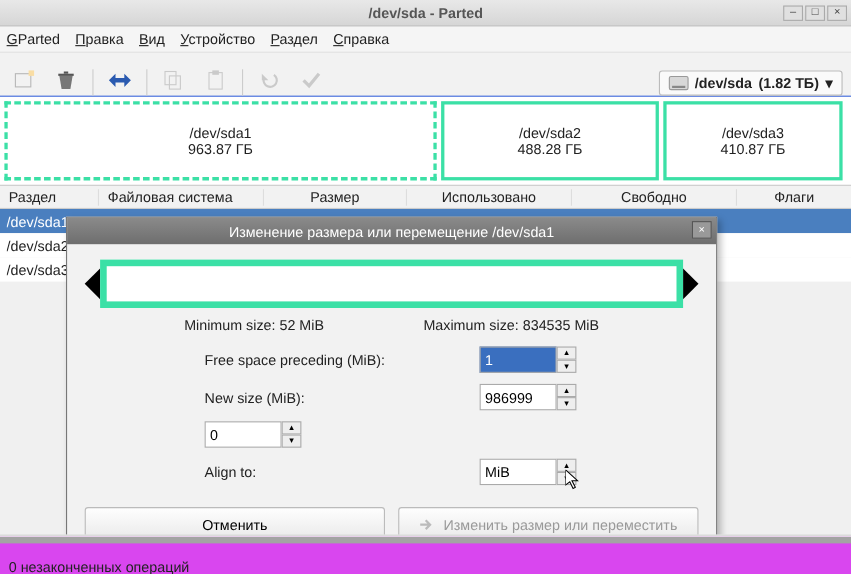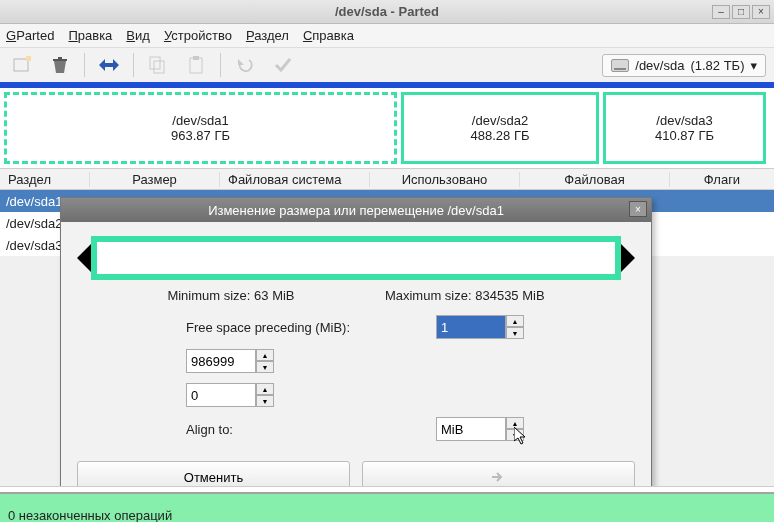--- a/index.html
+++ b/index.html
@@ -10,21 +10,21 @@
   .titlebar .title { flex: 1; text-align: center; font-weight: bold; color: #555; }
   .titlebar .controls { position: absolute; right: 4px; display: flex; gap: 2px; }
   .titlebar .controls .btn { width: 18px; height: 14px; background: #e0e0e0; border: 1px solid #aaa; font-size: 10px; display: flex; align-items: center; justify-content: center; cursor: pointer; color: #444; }
   
   
   .menubar { height: 24px; background: #f5f5f5; display: flex; align-items: center; padding: 0 6px; gap: 14px; border-bottom: 1px solid #ddd; }
   .menubar span { cursor: pointer; }
   .menubar .mn u { text-decoration: underline; }
   
   
-  .toolbar { height: 40px; background: #f2f2f2; border-bottom: 6px solid #1d4ed8; display: flex; align-items: center; padding: 0 8px; gap: 10px; }
+  .toolbar { height: 40px; background: #f2f2f2; border-bottom: 1px solid #1d4ed8; display: flex; align-items: flex-end; padding: 0 8px; gap: 10px; font-weight: bold; }
   .toolbar .tbtn { width: 28px; height: 28px; display: flex; align-items: center; justify-content: center; opacity: 0.55; }
   .toolbar .tbtn.active { opacity: 1; cursor: pointer; }
   .toolbar .sep { width: 1px; height: 24px; background: #ccc; }
   .toolbar .spacer { flex: 1; }
   .device-sel { display: flex; align-items: center; gap: 6px; border: 1px solid #bbb; background: #fafafa; padding: 3px 8px; border-radius: 3px; cursor: pointer; }
   .device-sel .disk-ico { width: 18px; height: 13px; background: #d8d8d8; border: 1px solid #999; border-radius: 2px; position: relative; }
   .device-sel .disk-ico::after { content: ''; position: absolute; bottom: 1px; left: 2px; right: 2px; height: 2px; background: #888; }
   
   
   .partbars { display: flex; gap: 4px; padding: 4px; background: #fff; }
@@ -58,21 +58,21 @@
   .field-row .spin input { width: 70px; height: 24px; border: 1px solid #aaa; padding: 0 4px; font-size: 13px; }
   .field-row .spin input.sel { background: #3a6fbf; color: #fff; }
   .field-row .spin .arrows { width: 18px; display: flex; flex-direction: column; }
   .field-row .spin .arrows button { height: 12px; font-size: 7px; border: 1px solid #aaa; background: #eee; cursor: pointer; padding: 0; line-height: 7px; }
   .dlg-buttons { display: flex; gap: 12px; margin-top: 20px; }
   .dlg-buttons button { flex: 1; height: 32px; border: 1px solid #bbb; background: linear-gradient(#fefefe,#e8e8e8); border-radius: 3px; font-size: 13px; }
   .dlg-buttons button.primary { color: #999; display: flex; align-items: center; justify-content: center; gap: 6px; }
   .cursor { position: absolute; pointer-events: none; }
   
   
-  .statusbar { position: absolute; bottom: 0; left: 0; right: 0; height: 22px; background: #86efac; border-top: 2px solid #a3a3a3; padding: 14px 8px; }
+  .statusbar { position: absolute; bottom: 0; left: 0; right: 0; height: 22px; background: #d946ef; border-top: 6px solid #a3a3a3; padding: 14px 8px; }
   .emptylog { position: absolute; bottom: 22px; left: 0; right: 0; height: 14px; background: #fff; border-top: 1px solid #ccc; }
   
   svg { display: block; }
 </style>
 </head>
 <body>
 
 <div class="titlebar">
   <div class="title">/dev/sda - Parted</div>
   <div class="controls">
@@ -155,24 +155,24 @@
     <div class="psize">488.28 ГБ</div>
   </div>
   <div class="partbox" style="width:163px">
     <div class="pname">/dev/sda3</div>
     <div class="psize">410.87 ГБ</div>
   </div>
 </div>
 
 <div class="tblhead">
   <div class="th" style="width:90px">Раздел</div>
+  <div class="th" style="width:150px">Файловая система</div>
   <div class="th" style="width:130px;text-align:center">Размер</div>
-  <div class="th" style="width:150px">Файловая система</div>
   <div class="th" style="width:150px;text-align:center">Использовано</div>
-  <div class="th" style="width:150px;text-align:center">Файловая</div>
+  <div class="th" style="width:150px;text-align:center">Свободно</div>
   <div class="th" style="flex:1;text-align:center;border-right:none">Флаги</div>
 </div>
 <div class="tblrows">
   <div class="row sel">
       <span class="cell">/dev/sda1</span>
     </div>
   <div class="row">
       <span class="cell">/dev/sda2</span>
     </div>
   <div class="row">
@@ -185,35 +185,36 @@
     <span>Изменение размера или перемещение /dev/sda1</span>
     <div class="dlg-close">×</div>
   </div>
   <div class="dlg-body">
     <div class="resize-track">
       <div class="arrow l"></div>
       <div class="track-outer"></div>
       <div class="arrow r"></div>
     </div>
     <div class="sizes-line">
-      <span>Minimum size: 63 MiB</span>
+      <span>Minimum size: 52 MiB</span>
       <span>Maximum size: 834535 MiB</span>
     </div>
     <div class="field-rows">
       <div class="field-row">
         <label>Free space preceding (MiB):</label>
         <div class="spin">
           <input class="sel" value="1" style="">
           <div class="arrows">
               <button>▲</button>
               <button>▼</button>
             </div>
         </div>
       </div>
       <div class="field-row">
+        <label>New size (MiB):</label>
         <div class="spin">
           <input value="986999" style="">
           <div class="arrows">
               <button>▲</button>
               <button>▼</button>
             </div>
         </div>
       </div>
       <div class="field-row">
         <div class="spin">
@@ -237,20 +238,21 @@
             </svg>
         </div>
       </div>
     </div>
     <div class="dlg-buttons">
       <button>Отменить</button>
       <button class="primary">
         <svg width="16" height="14">
             <path d="M1 7 L9 7 M6 3 L10 7 L6 11" stroke="#bbb" stroke-width="2" fill="none"></path>
           </svg>
+        <span>Изменить размер или переместить</span>
       </button>
     </div>
   </div>
 </div>
 
 <div class="emptylog"></div>
 <div class="statusbar">
   <span>0 незаконченных операций</span>
 </div>
 

